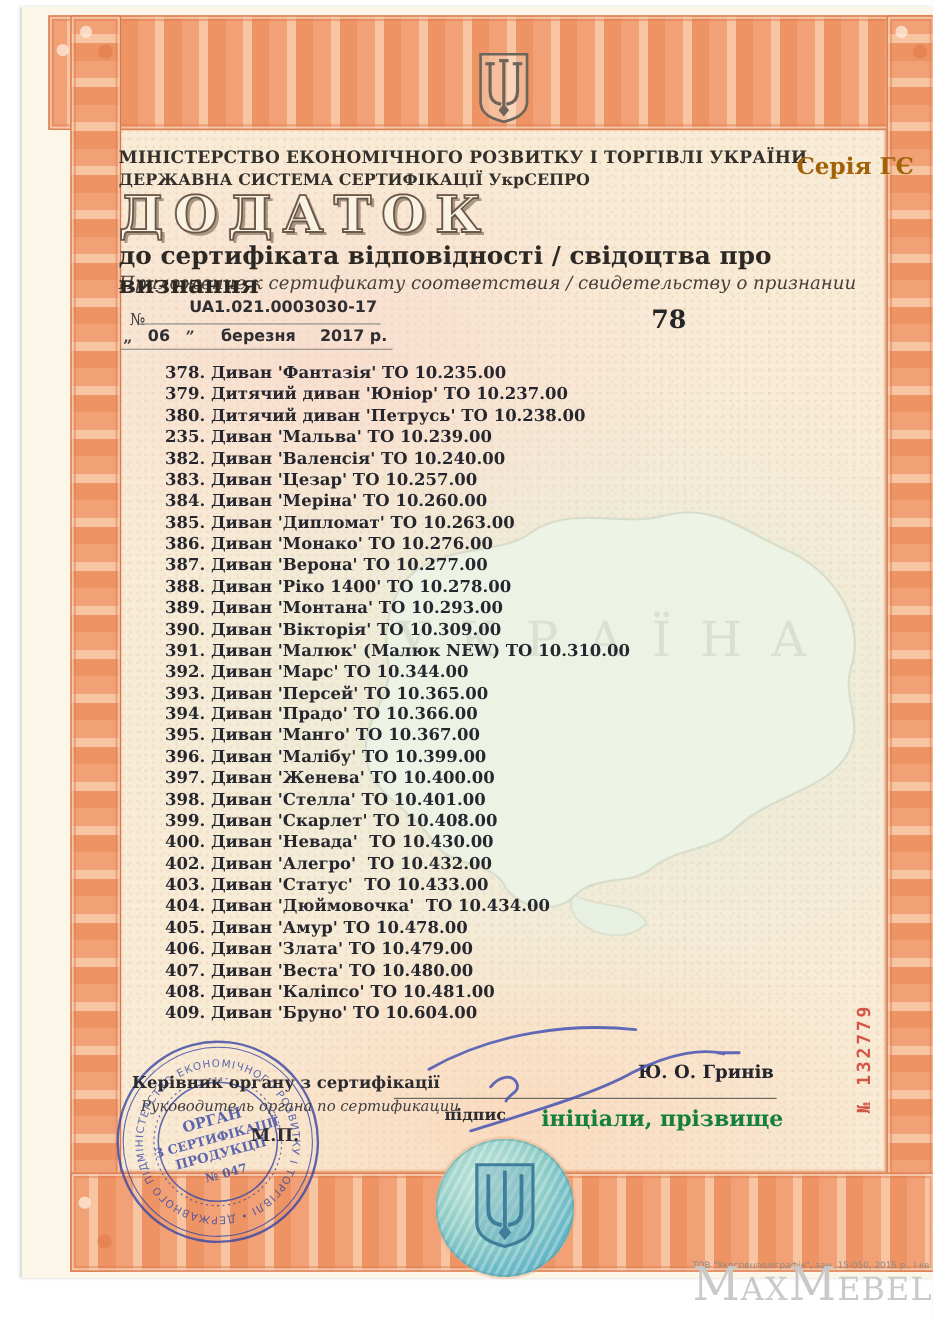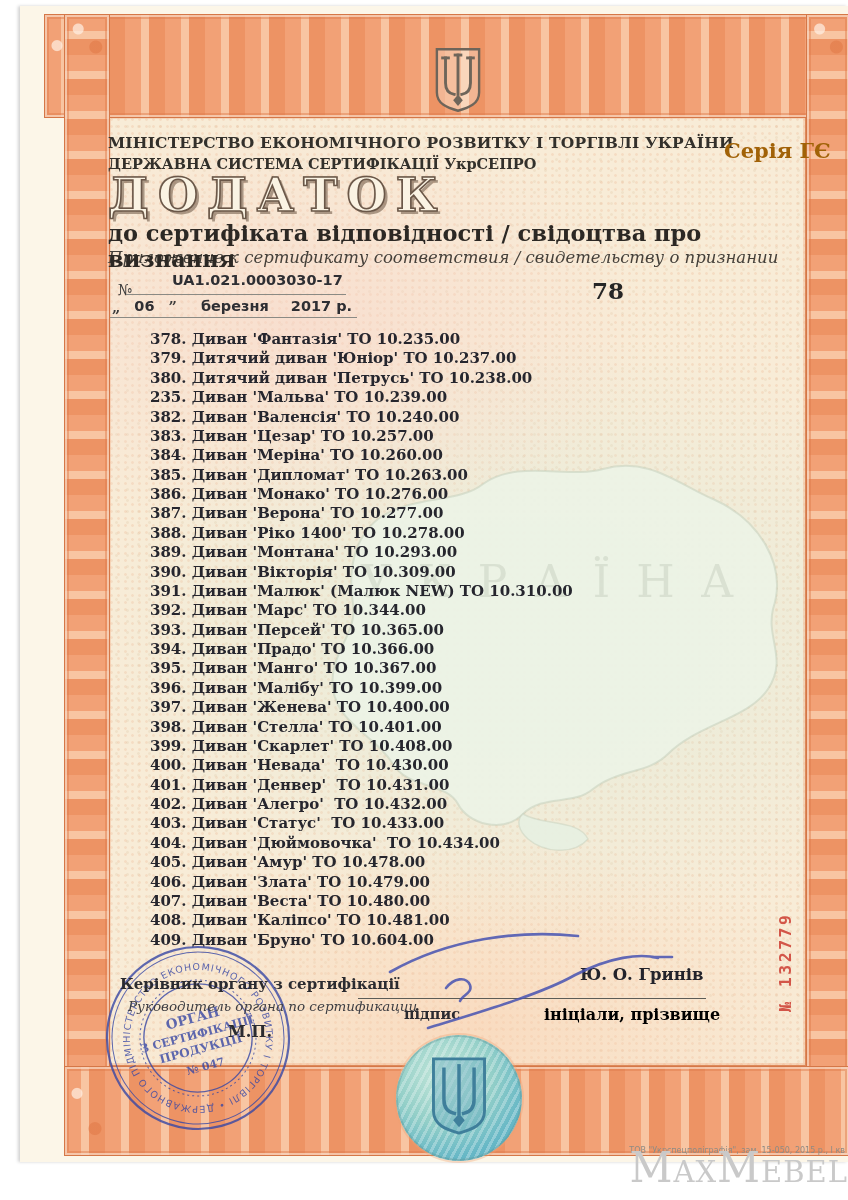--- a/index.html
+++ b/index.html
@@ -64,21 +64,21 @@
   
   .map{position:absolute;left:318px;top:424px;z-index:2;opacity:.9;}
   .map-word{position:absolute;left:360px;top:556px;z-index:2;font-size:44px;font-weight:normal;
             letter-spacing:26px;color:rgba(168,178,160,.28);text-align:right;}
   
   .sig-head-ua{position:absolute;left:120px;top:975px;font-size:15px;font-weight:bold;color:#2b2b30;z-index:5;}
   .sig-head-ru{position:absolute;left:128px;top:998px;font-size:13.5px;font-style:italic;color:#3d3d42;z-index:5;}
   .sig-mp{position:absolute;left:228px;top:1022px;font-size:16px;font-weight:bold;color:#2b2b30;z-index:5;}
   .sig-rule{position:absolute;left:358px;top:998px;width:348px;border-top:1.4px solid #5c5c57;z-index:4;}
   .sig-lbl1{position:absolute;left:404px;top:1005px;font-size:14.5px;font-weight:bold;color:#2b2b30;z-index:4;}
-  .sig-lbl2{position:absolute;left:544px;top:1005px;font-size:16px;font-weight:bold;color:#000000;z-index:4;}
+  .sig-lbl2{position:absolute;left:492px;top:1005px;font-size:20px;font-weight:bold;color:#15803d;z-index:4;}
   .sig-name{position:absolute;left:580px;top:965px;font-size:16.5px;font-weight:bold;color:#23232b;z-index:4;}
   .pen{position:absolute;left:340px;top:915px;z-index:6;}
   .stamp{position:absolute;left:100px;top:940px;z-index:4;opacity:.8;}
   
   .serial{position:absolute;left:776px;top:1012px;width:150px;z-index:4;
           transform:rotate(-90deg);transform-origin:0 0;
           font-family:"DejaVu Sans Mono",monospace;font-size:16.5px;font-weight:bold;
           letter-spacing:2.5px;color:#cf463a;opacity:.9;}
   
   .holo{position:absolute;left:396px;top:1035px;width:126px;height:126px;border-radius:50%;z-index:3;
@@ -177,21 +177,20 @@
     <div class="item">391. Диван 'Малюк' (Малюк NEW) ТО 10.310.00</div>
     <div class="item">392. Диван 'Марс' ТО 10.344.00</div>
     <div class="item">393. Диван 'Персей' ТО 10.365.00</div>
     <div class="item">394. Диван 'Прадо' ТО 10.366.00</div>
     <div class="item">395. Диван 'Манго' ТО 10.367.00</div>
     <div class="item">396. Диван 'Малібу' ТО 10.399.00</div>
     <div class="item">397. Диван 'Женева' ТО 10.400.00</div>
     <div class="item">398. Диван 'Стелла' ТО 10.401.00</div>
     <div class="item">399. Диван 'Скарлет' ТО 10.408.00</div>
     <div class="item">400. Диван 'Невада'  ТО 10.430.00</div>
-    <div class="item">401. Диван 'Денвер'  ТО 10.431.00</div>
     <div class="item">402. Диван 'Алегро'  ТО 10.432.00</div>
     <div class="item">403. Диван 'Статус'  ТО 10.433.00</div>
     <div class="item">404. Диван 'Дюймовочка'  ТО 10.434.00</div>
     <div class="item">405. Диван 'Амур' ТО 10.478.00</div>
     <div class="item">406. Диван 'Злата' ТО 10.479.00</div>
     <div class="item">407. Диван 'Веста' ТО 10.480.00</div>
     <div class="item">408. Диван 'Каліпсо' ТО 10.481.00</div>
     <div class="item">409. Диван 'Бруно' ТО 10.604.00</div>
   </div>
 

